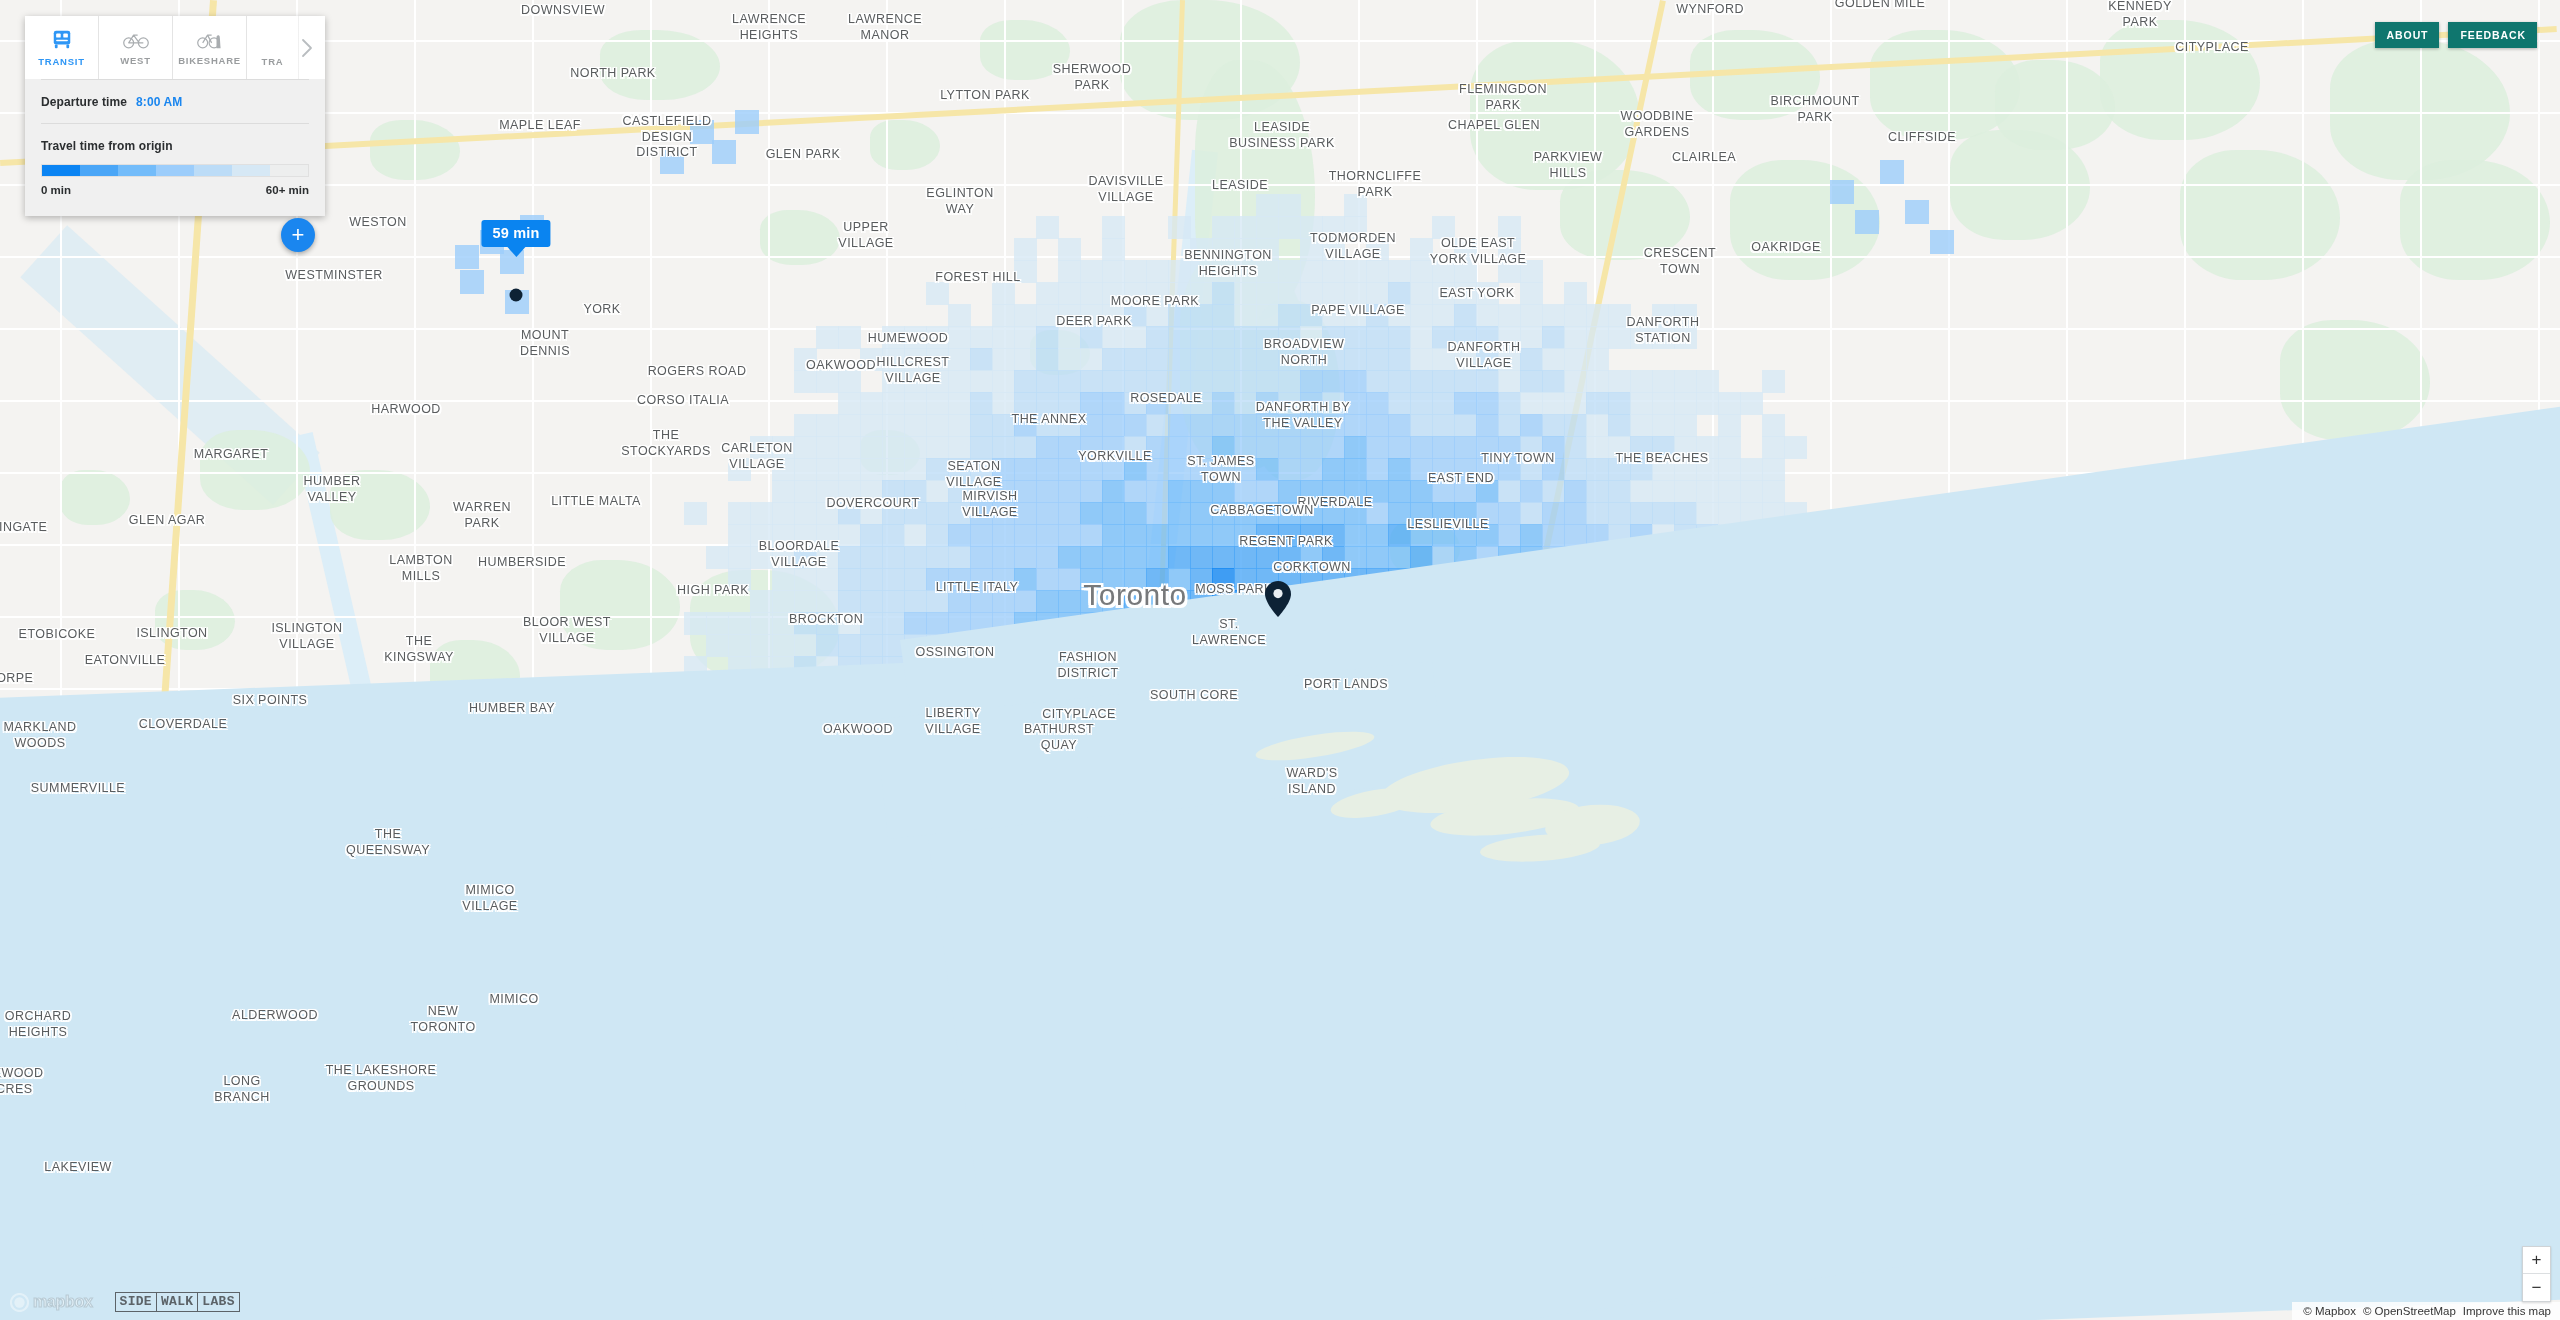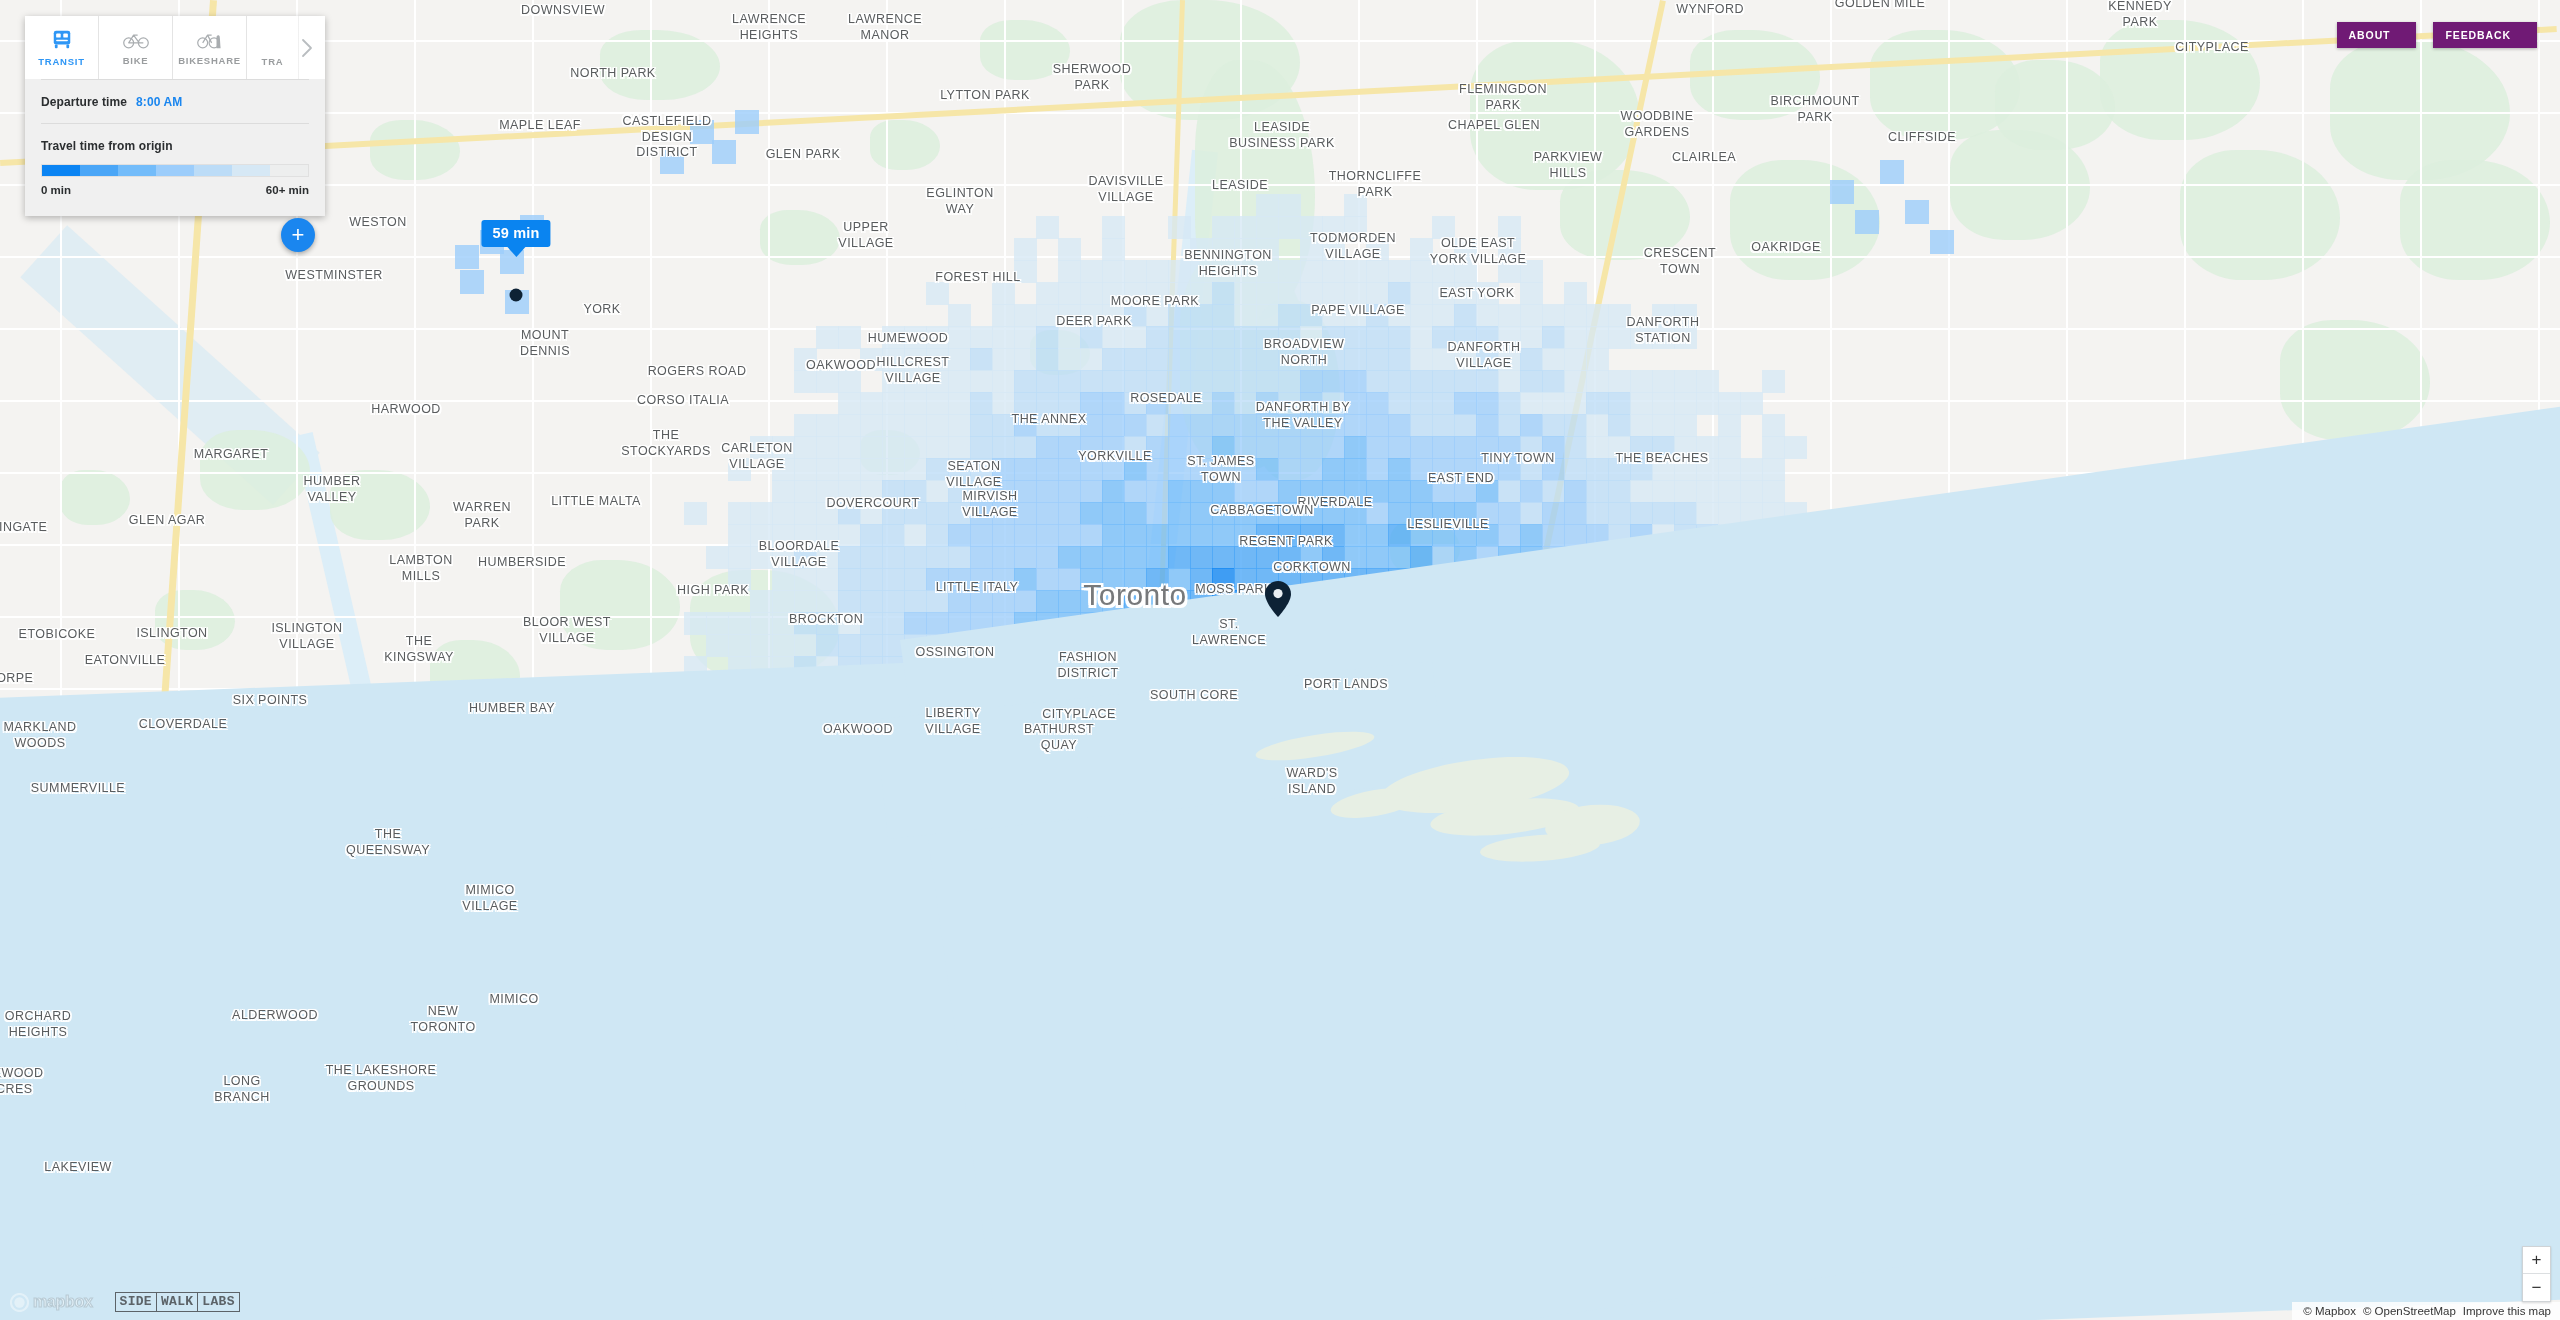--- a/index.html
+++ b/index.html
@@ -226,29 +226,28 @@
     margin-top: 7px;
     font-size: 11.5px; font-weight: 700; color: #2b2e30;
   }
 
   
   #topright {
     position: absolute; right: 23px; top: 22px;
     display: flex; gap: 9px;
   }
   .tbtn {
-    background: #701a75;
+    background: #0f766e;
     color: #fff;
     font-size: 10.5px; font-weight: 700; letter-spacing: .9px;
-    padding: 7px 26px 7px 12px;
+    padding: 7px 11px 7px 12px;
     border: none;
     cursor: pointer;
     box-shadow: 0 1px 3px rgba(0,0,0,.28);
     font-family: "Liberation Sans", sans-serif;
-    margin-left: 8px;
   }
 
   
   #zoomctrl {
     position: absolute; right: 9px; bottom: 18px;
     width: 29px;
     background: #fff;
     border: 1px solid #cfd3d6;
     box-shadow: 0 1px 2px rgba(0,0,0,.15);
     z-index: 6;
@@ -1712,21 +1711,21 @@
         </svg>
         <div class="mlabel">TRANSIT</div>
       </div>
 
       <div class="mode">
         <svg width="26" height="20" viewBox="0 0 32 22">
           <circle cx="7" cy="14.5" r="6.1" fill="none" stroke="#a9adb0" stroke-width="1.5"></circle>
           <circle cx="25" cy="14.5" r="6.1" fill="none" stroke="#a9adb0" stroke-width="1.5"></circle>
           <path d="M7 14.5 L13 5 L20 14.5 L13 14.5 Z M13 5 L18 5 M20 14.5 L25 14.5" fill="none" stroke="#a9adb0" stroke-width="1.5" stroke-linejoin="round"></path>
         </svg>
-        <div class="mlabel">BIKE</div>
+        <div class="mlabel">WEST</div>
       </div>
 
       <div class="mode">
         <svg width="26" height="20" viewBox="0 0 32 22">
           <circle cx="7" cy="14.5" r="6.1" fill="none" stroke="#a9adb0" stroke-width="1.5"></circle>
           <circle cx="21" cy="14.5" r="6.1" fill="none" stroke="#a9adb0" stroke-width="1.5"></circle>
           <path d="M7 14.5 L13 5 L18 14.5 M13 5 L18 5" fill="none" stroke="#a9adb0" stroke-width="1.5" stroke-linejoin="round"></path>
           <path d="M24 21 L24 8 C24 5 27 4 28 7 L29 21 Z" fill="#a9adb0"></path>
         </svg>
         <div class="mlabel">BIKESHARE</div>

